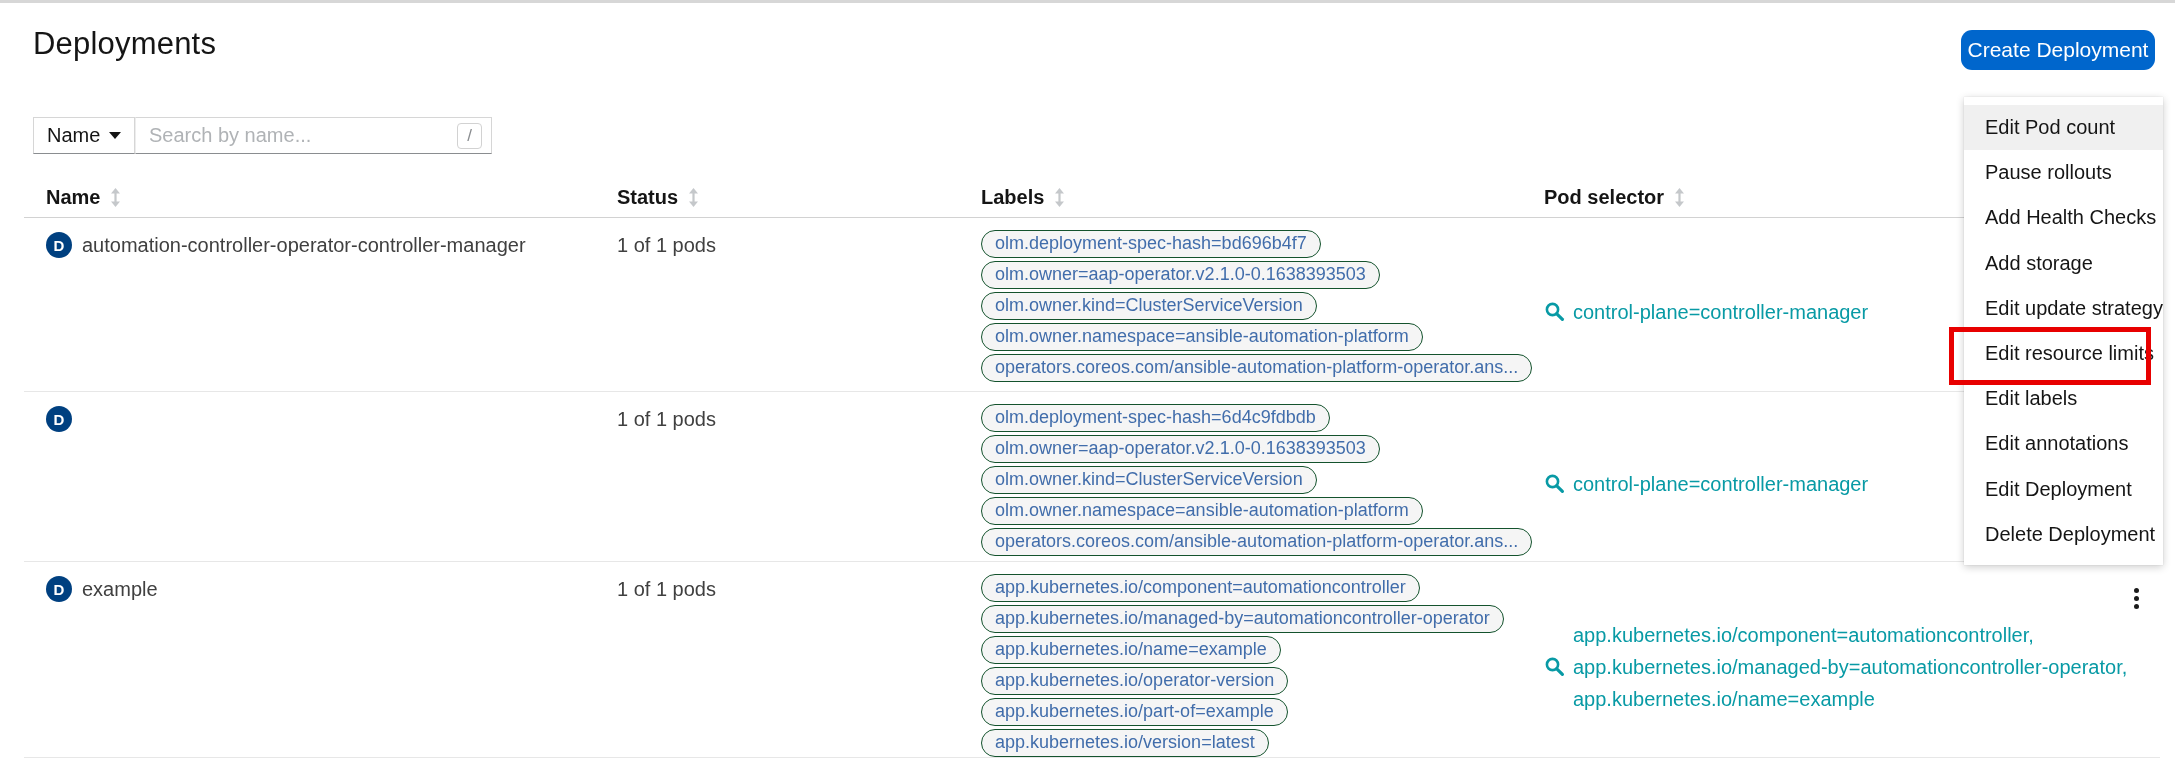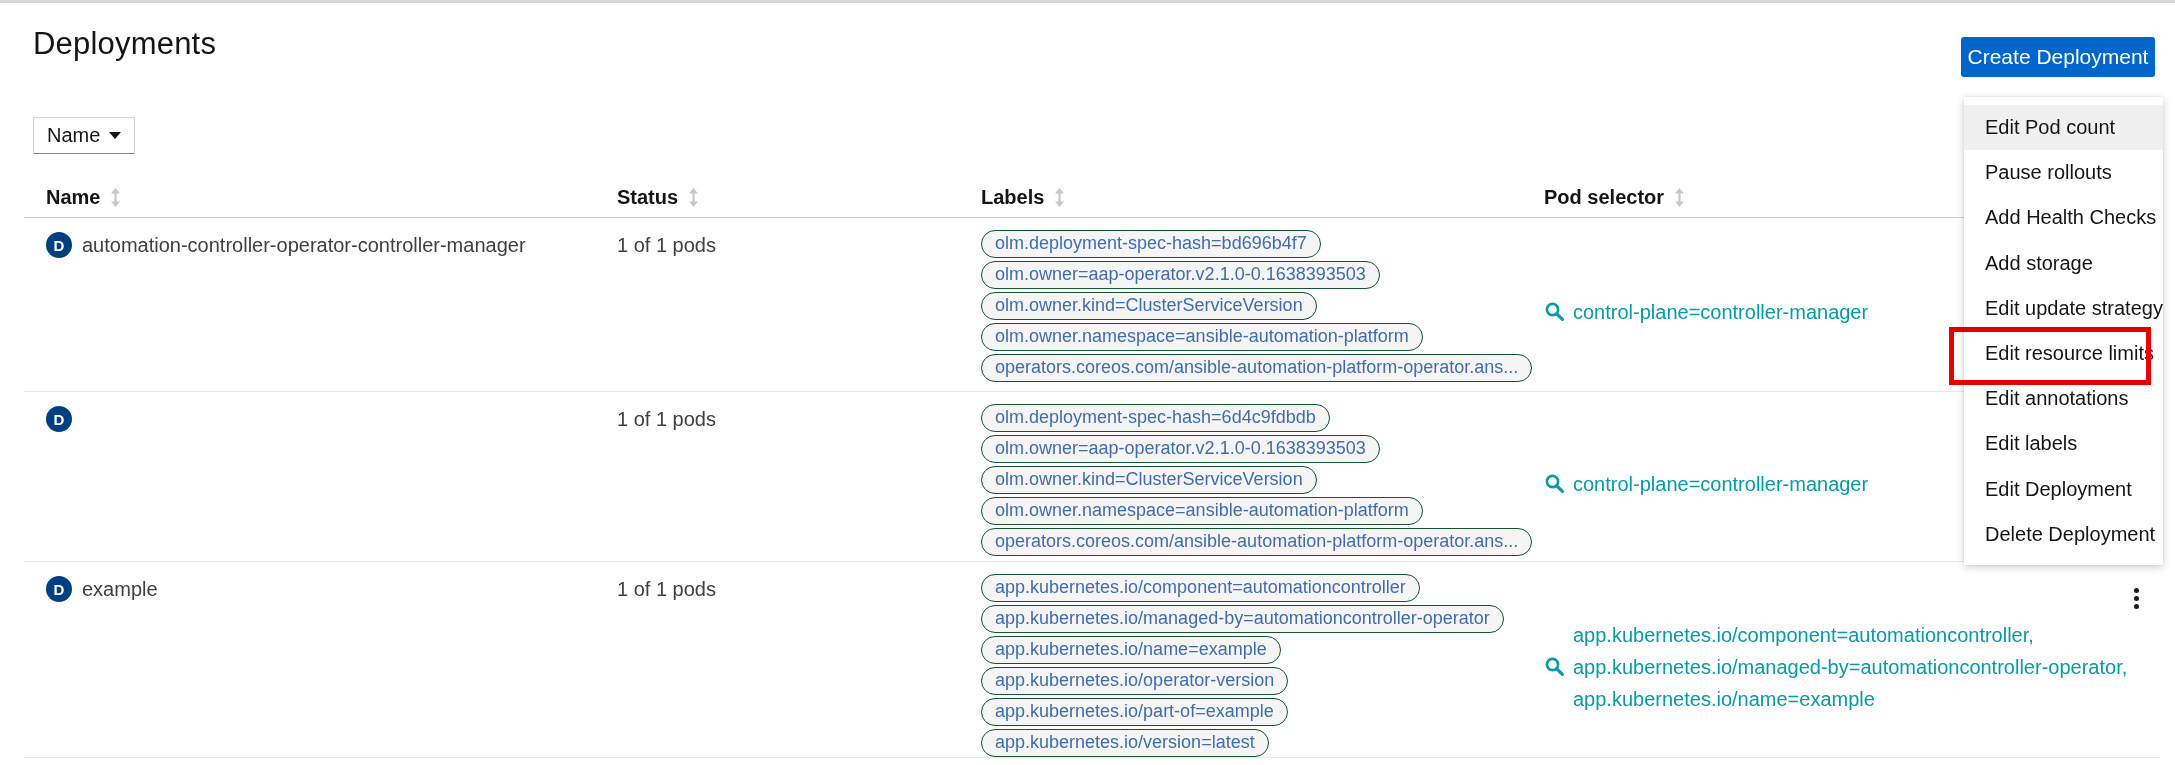--- a/index.html
+++ b/index.html
@@ -3,22 +3,22 @@
 <meta charset="utf-8">
 <style>
   * { margin:0; padding:0; box-sizing:border-box; }
   html,body { width:2175px; height:765px; background:#fff; font-family:"Liberation Sans", sans-serif; color:#151515; overflow:hidden; }
   .stage { position:relative; width:2175px; height:765px; }
 
   .top-strip { position:absolute; top:0; left:0; right:0; height:3px; background:#d7d7d7; }
 
   .page-title { position:absolute; left:33px; top:26px; font-size:31px; font-weight:500; letter-spacing:.2px; }
 
-  .create-btn { position:absolute; left:1961px; top:37px; width:194px; height:40px; background:#0066cc; color:#fff;
-    font-size:21px; border:none; border-radius:3px; display:flex; align-items:center; justify-content:center; cursor:pointer;
+  .create-btn { position:absolute; left:1961px; top:30px; width:194px; height:40px; background:#0066cc; color:#fff;
+    font-size:21px; border:none; border-radius:11px; display:flex; align-items:center; justify-content:center; cursor:pointer;
     font-family:"Liberation Sans", sans-serif; }
 
   
   .toolbar { position:absolute; left:33px; top:117px; display:flex; }
   .filter-select { width:102px; height:37px; background:#fff; border:1px solid #d6d6d6; border-bottom-color:#8a8d90;
     display:flex; align-items:center; justify-content:space-between; padding:0 13px; font-size:20px; cursor:pointer; }
   .caret { width:0; height:0; border-left:6px solid transparent; border-right:6px solid transparent; border-top:7px solid #151515; }
   .search-box { position:relative; width:357px; height:37px; border:1px solid #d6d6d6; border-bottom-color:#8a8d90; border-left:1px solid #ededed; background:#fff; }
   .search-box input { width:100%; height:100%; border:none; outline:none; font-size:20px; padding:0 44px 0 13px; color:#151515;
     font-family:"Liberation Sans", sans-serif; }
@@ -76,20 +76,24 @@
 
   <h1 class="page-title">Deployments</h1>
 
   <button class="create-btn">Create Deployment</button>
 
   <div class="toolbar">
     <div class="filter-select">
       <span>Name</span>
       <span class="caret"></span>
     </div>
+    <div class="search-box">
+      <input type="text" placeholder="Search by name..." style="">
+      <span class="kbd-hint">/</span>
+    </div>
   </div>
 
   <div class="table">
 
     <div class="grid thead">
       <div class="th first">
         <span>Name</span>
         <span class="sort-icon">
             <svg width="11" height="19" viewBox="0 0 11 19">
               <path d="M5.5 0 L10 5.5 H1 Z"></path>
@@ -233,20 +237,20 @@
     </div>
   </div>
 
   <div class="menu">
     <div class="menu-item highlighted">Edit Pod count</div>
     <div class="menu-item">Pause rollouts</div>
     <div class="menu-item">Add Health Checks</div>
     <div class="menu-item">Add storage</div>
     <div class="menu-item">Edit update strategy</div>
     <div class="menu-item">Edit resource limits</div>
+    <div class="menu-item">Edit labels</div>
     <div class="menu-item">Edit annotations</div>
-    <div class="menu-item">Edit labels</div>
     <div class="menu-item">Edit Deployment</div>
     <div class="menu-item">Delete Deployment</div>
   </div>
 
   <div class="annotation-box"></div>
 </div>
 
 </body></html>

